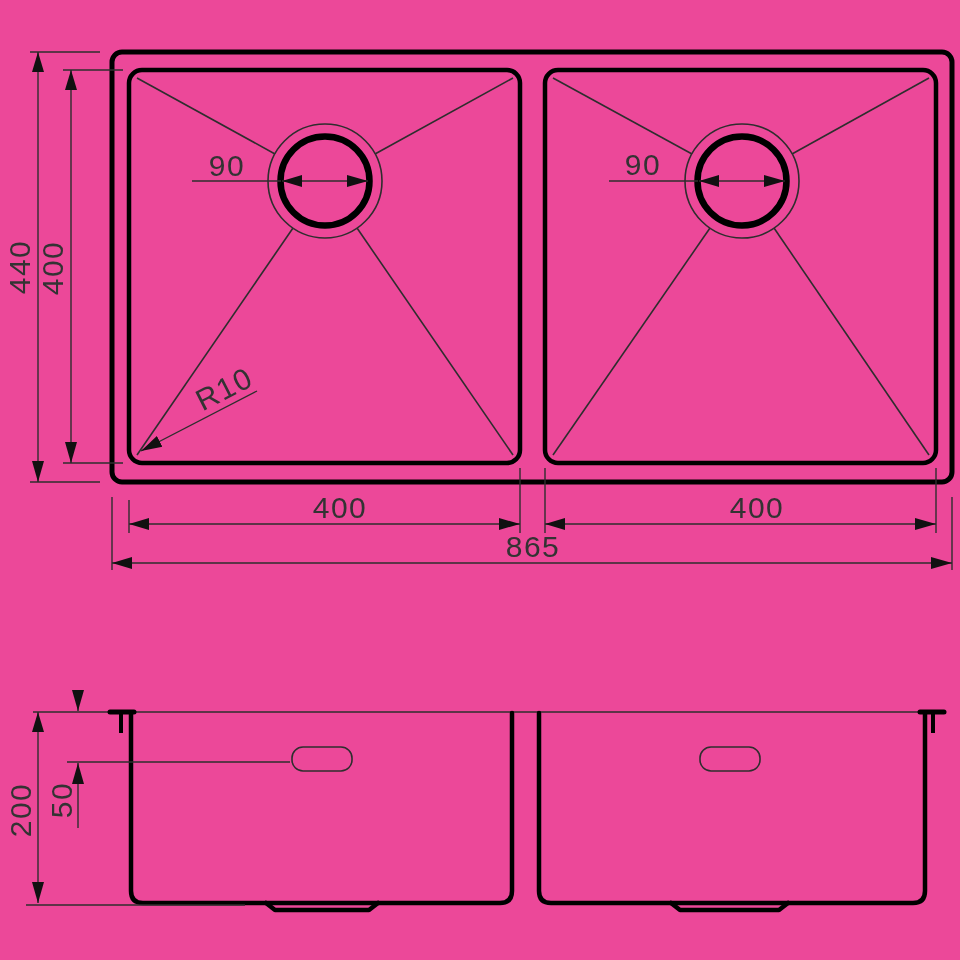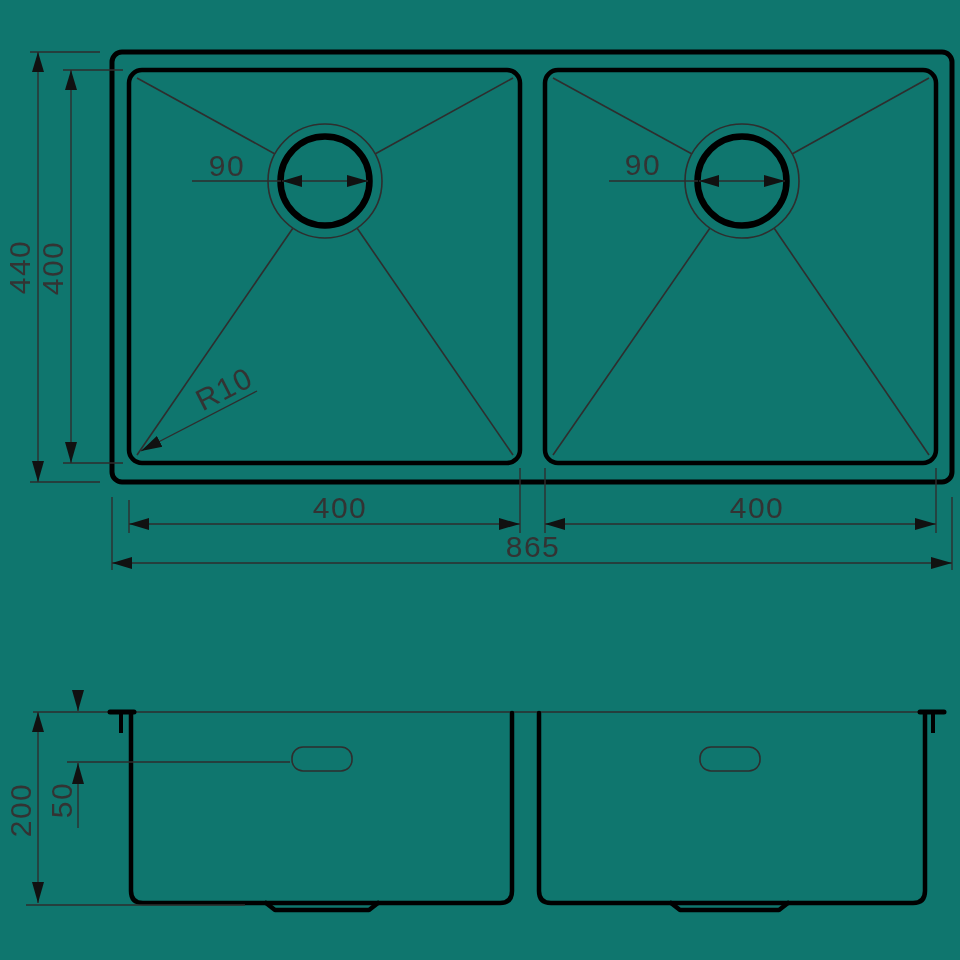--- a/index.html
+++ b/index.html
@@ -1,16 +1,16 @@
 <!DOCTYPE html>
 <html><head>
 <meta charset="utf-8">
 <style>
   html,body{margin:0;padding:0;background:#ffffff;}
-  .stage{width:960px;height:960px;position:relative;background:#0f766e;}
+  .stage{width:960px;height:960px;position:relative;background:#ec4899;}
   svg{display:block;}
   .obj   {stroke:#000;stroke-width:5;fill:none;stroke-linejoin:round;stroke-linecap:round;}
   .obj2  {stroke:#000;stroke-width:4.5;fill:none;stroke-linejoin:round;stroke-linecap:round;}
   .obj3  {stroke:#000;stroke-width:4;fill:none;stroke-linecap:butt;}
   .ring  {stroke:#000;stroke-width:6.5;fill:none;}
   .thin  {stroke:#2e2e2e;stroke-width:1.6;fill:none;}
   .dim   {stroke:#2e2e2e;stroke-width:1.4;fill:none;}
   .lbl   {font-family:"Liberation Sans","DejaVu Sans",sans-serif;
           font-size:30px;fill:#333;letter-spacing:1.5px;}
 </style>

